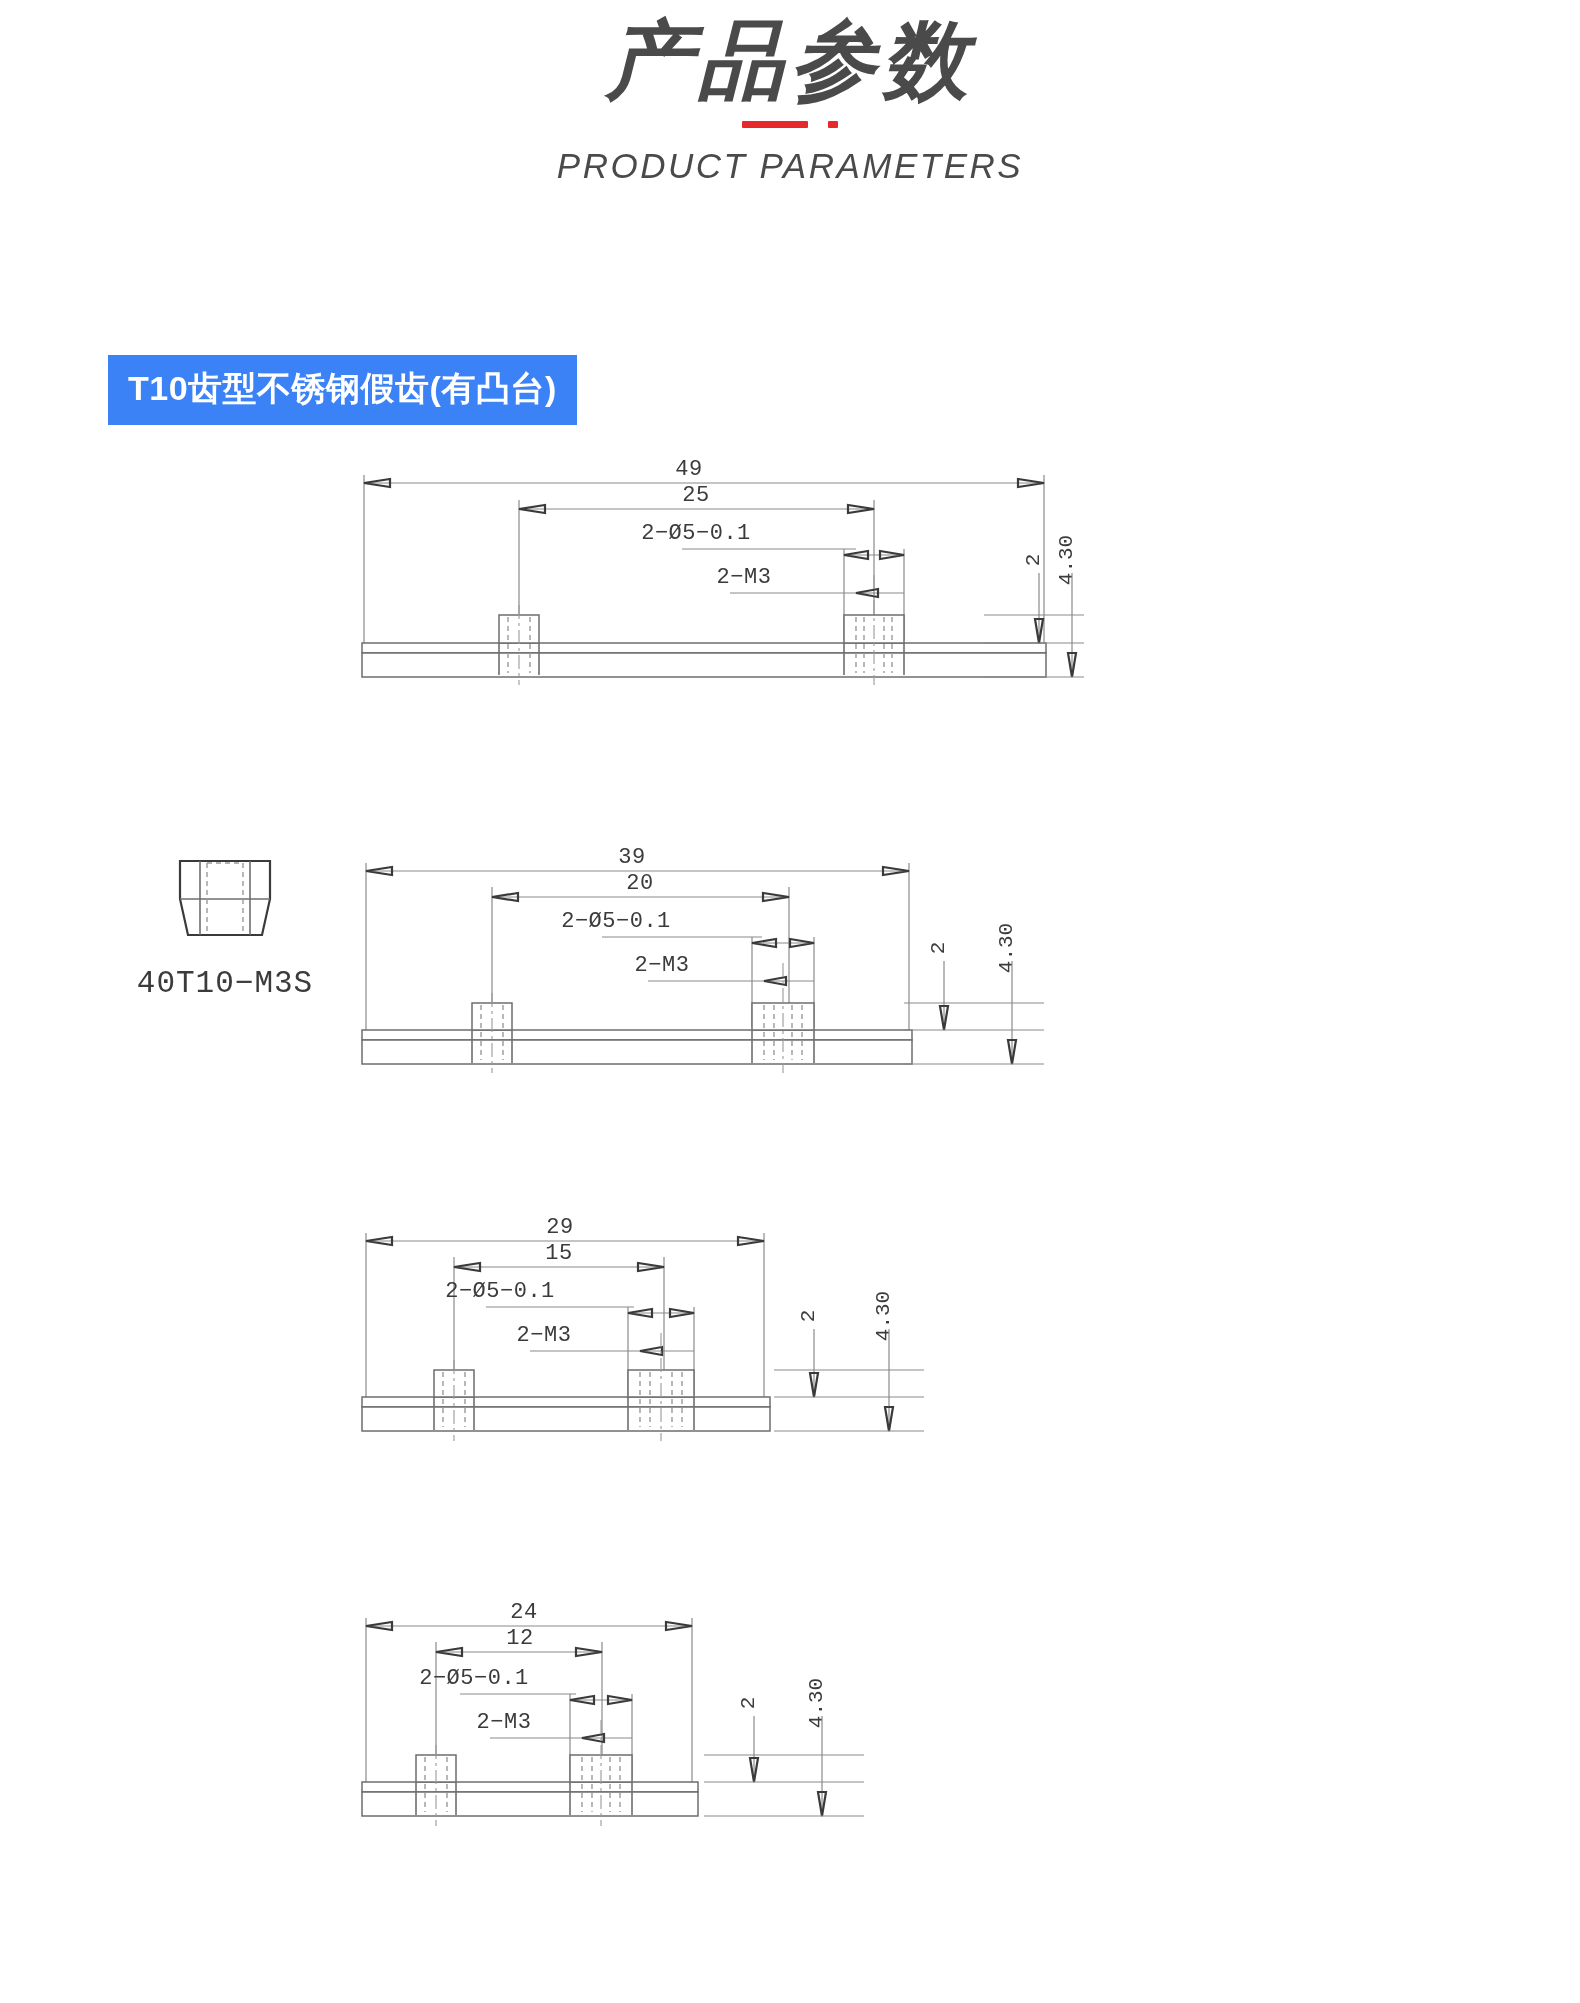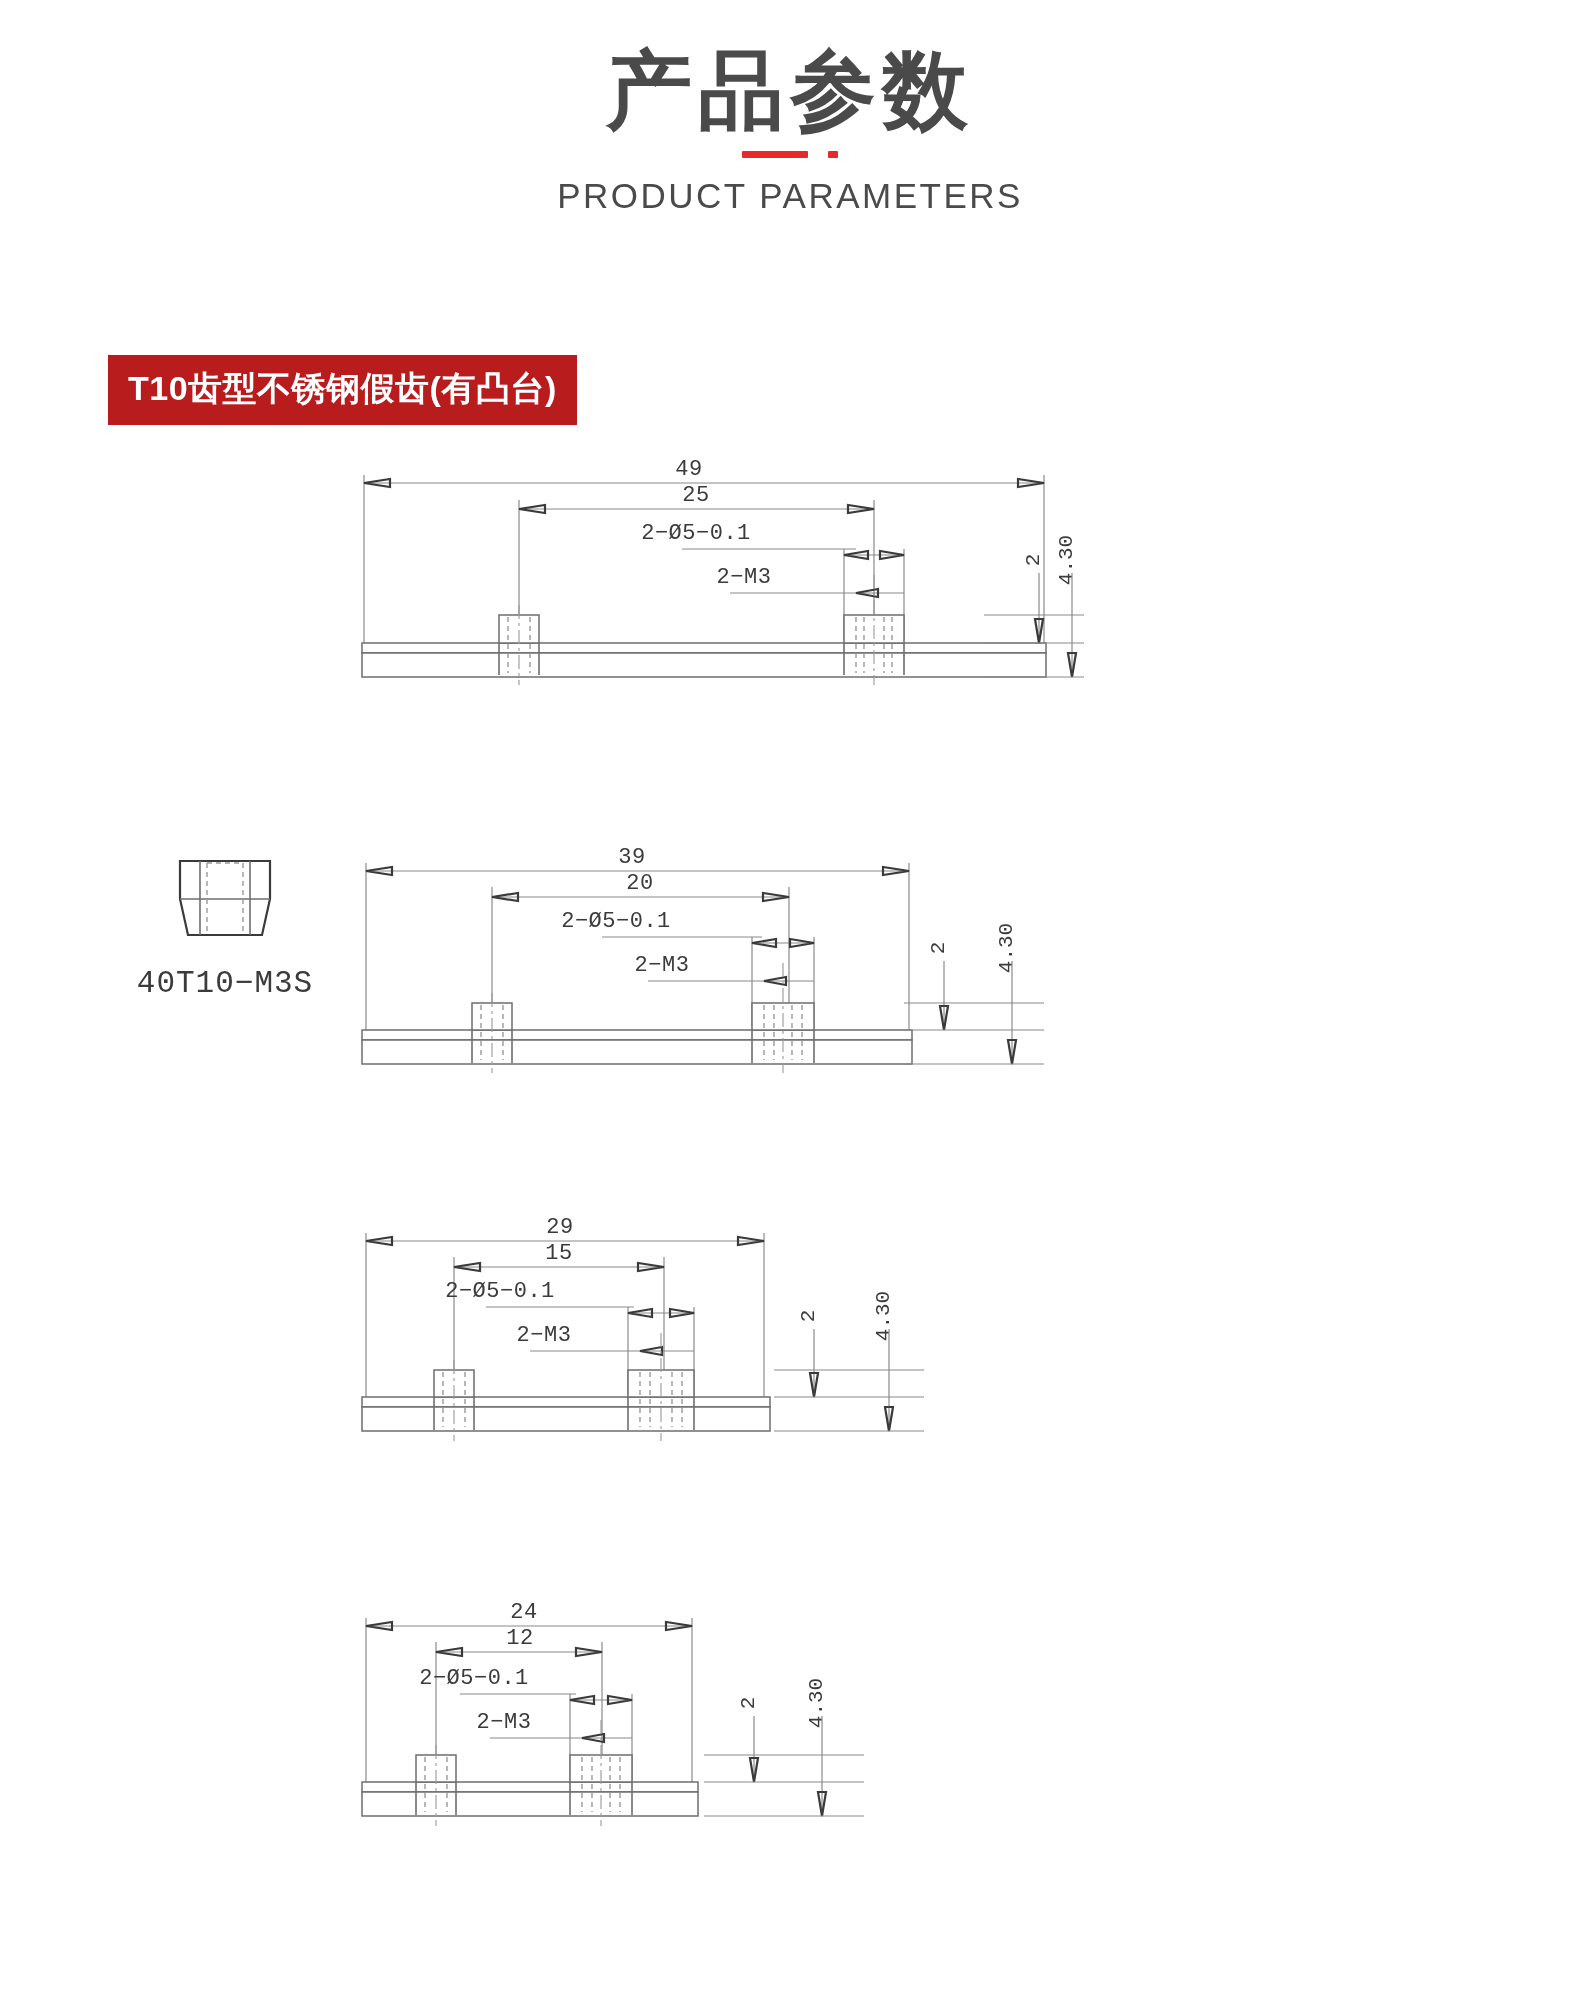--- a/index.html
+++ b/index.html
@@ -9,22 +9,23 @@
     height: 2003px;
     background: #ffffff;
     font-family: "Liberation Sans", sans-serif;
     position: relative;
     overflow: hidden;
   }
 
   
   .header {
     width: 100%;
-    padding-top: 44px;
+    padding-top: 14px;
     text-align: center;
+    font-style: italic;
   }
   .header-title {
     font-family: "Liberation Sans", sans-serif;
     font-size: 86px;
     font-weight: bold;
     color: #4a4a4a;
     letter-spacing: 6px;
     line-height: 1.08;
     margin: 0;
   }
@@ -54,21 +55,21 @@
     letter-spacing: 2.5px;
     color: #4a4a4a;
     font-family: "Liberation Sans", sans-serif;
   }
 
   
   .section-banner {
     position: absolute;
     left: 108px;
     top: 355px;
-    background: #b91c1c;
+    background: #3b82f6;
     color: #ffffff;
     font-size: 34px;
     font-weight: bold;
     padding: 11px 20px 13px 20px;
     letter-spacing: 0.5px;
     white-space: nowrap;
     font-family: "Liberation Sans", sans-serif;
   }
 
   

